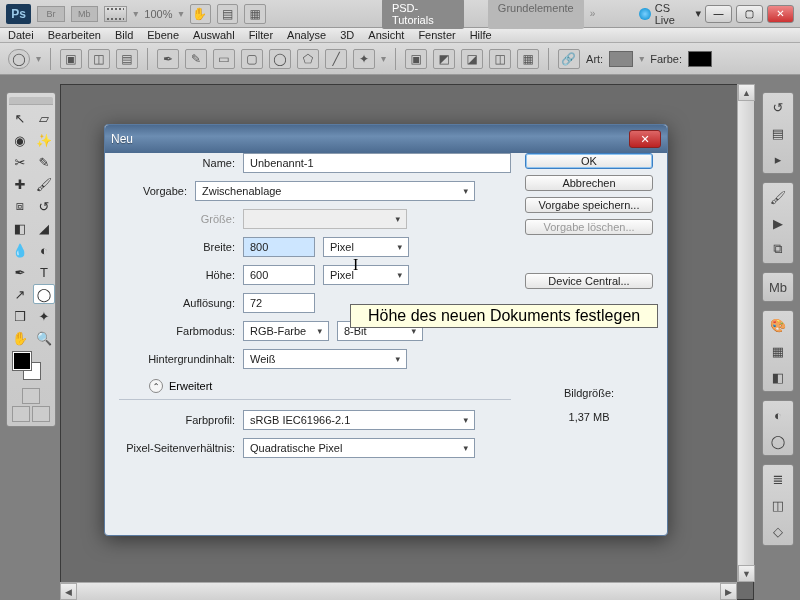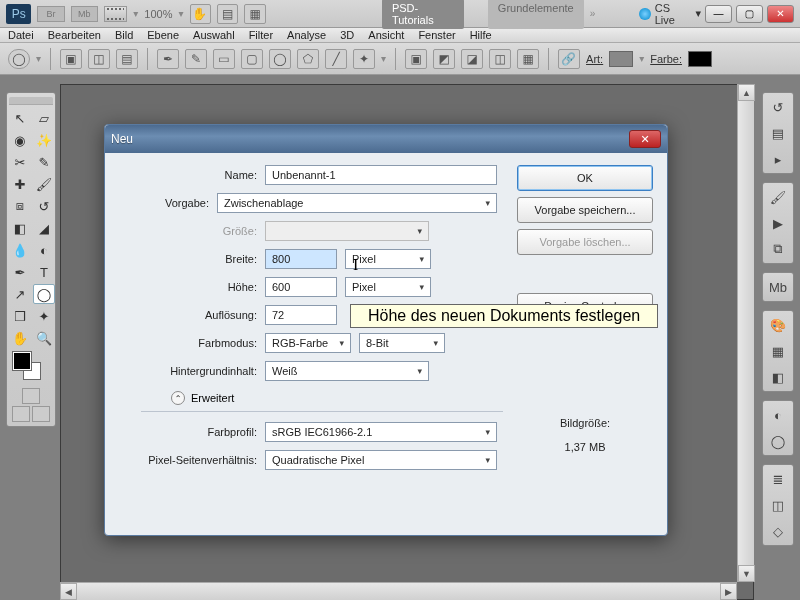--- a/index.html
+++ b/index.html
@@ -1,20 +1,20 @@
 <!DOCTYPE html>
 <html><head>
 <meta charset="utf-8">
 <style>
 * { box-sizing: border-box; margin: 0; padding: 0; font-family: "Segoe UI", Tahoma, sans-serif; }
 body { width: 800px; height: 600px; background: #808080; overflow: hidden; position: relative; }
 
 
 .app-bar { height: 28px; background: linear-gradient(#d8d8d8,#c8c8c8); display: flex; align-items: center; padding: 0 6px; gap: 6px; border-bottom: 1px solid #9a9a9a; }
-.ps-logo { width: 26px; height: 20px; background: #1a3a5a; color: #9bc9e8; font-weight: normal; font-size: 12px; display:flex;align-items:center;justify-content:center;border-radius:2px; }
+.ps-logo { width: 26px; height: 20px; background: #1a3a5a; color: #9bc9e8; font-weight: bold; font-size: 12px; display:flex;align-items:center;justify-content:center;border-radius:2px; }
 .app-tabs { display:flex; gap:4px; margin-left: 90px; }
 .app-tab { padding: 3px 10px; background:#b8b8b8; font-size:11px; color:#666; border-radius:2px;margin-left:20px; }
 .app-tab.active { background:#8a8a8a; color:#fff; }
 .app-right { margin-left:auto; display:flex; gap:4px; align-items:center; }
 .cslive { font-size:11px; color:#333; display:flex; align-items:center; gap:4px;padding-left:38px; }
 .cslive::before { content:""; width:12px;height:12px;border-radius:50%; background: radial-gradient(#7ad0ff,#0088cc);}
 .win-btn { width:28px; height:18px; background:linear-gradient(#f0f0f0,#cfcfcf); border:1px solid #888; border-radius:3px; font-size:10px; display:flex;align-items:center;justify-content:center; }
 .win-btn.close { background:linear-gradient(#e88,#c33); color:#fff; }
 .mini-box { width:28px; height:16px; background:#bbb; border:1px solid #999; font-size:9px; display:flex;align-items:center;justify-content:center; color:#777; }
 .zoom-label { font-size:11px; color:#666; }
@@ -25,21 +25,21 @@
 
 
 .menu-bar { height: 15px; background:linear-gradient(#ececec,#d6d6d6); display:flex; align-items:center; padding:0 8px; gap:14px; border-bottom:1px solid #aaa; }
 .menu-item { font-size:11px; color:#222; }
 
 
 .options-bar { height: 32px; background:linear-gradient(#dcdcdc,#c8c8c8); display:flex; align-items:center; padding:0 8px; gap:6px; border-bottom:1px solid #9a9a9a; }
 .opt-icon { width:22px; height:20px; background:#d0d0d0; border:1px solid #999; border-radius:2px; display:flex;align-items:center;justify-content:center; font-size:12px; color:#555;}
 .opt-icon.round { border-radius:10px; }
 .opt-sep { width:1px; height:22px; background:#999; margin:0 3px; }
-.opt-label { font-size:11px; color:#333;text-decoration:underline; }
+.opt-label { font-size:11px; color:#333; }
 .color-swatch { width:24px; height:16px; background:#000; border:1px solid #666; }
 .gray-swatch { width:24px; height:16px; background:#888; border:1px solid #666; }
 
 
 .canvas-area { position:absolute; top:84px; bottom:0; left:60px; right:46px; background:#6c6c6c; border:1px solid #3a3a3a; }
 
 
 .toolbox { position:absolute; top:92px; left:6px; width:50px; background:linear-gradient(#d8d8d8,#c8c8c8); border:1px solid #888; border-radius:3px; padding:4px 2px; }
 .toolbox-header { height:8px; background:#bfbfbf; border-bottom:1px solid #aaa; margin-bottom:3px; border-radius:2px 2px 0 0; }
 .tool-grid { display:grid; grid-template-columns: 1fr 1fr; gap:2px; }
@@ -62,34 +62,34 @@
 .sb-btn { width:17px; height:17px; background:linear-gradient(#f0f0f0,#d4d4d4); border:1px solid #aaa; display:flex;align-items:center;justify-content:center; font-size:9px; color:#555; }
 .sb-track { flex:1; }
 .scrollbar-v { display:flex; flex-direction:column; }
 .scrollbar-h { display:flex; }
 
 
 .dialog { position:absolute; top:124px; left:104px; width:564px; height:412px; background:#eaeef2; border:1px solid #5a7aa0; border-radius:4px; box-shadow:0 4px 20px rgba(0,0,0,0.5); }
 .dialog-titlebar { height:28px; background:linear-gradient(#4b6a8f 0%, #6c8db2 40%, #4b6a8f 100%); display:flex; align-items:center; padding:0 6px; border-radius:4px 4px 0 0; }
 .dialog-title { font-size:12px; color:#fff; text-shadow:0 1px 1px rgba(0,0,0,0.4); }
 .dialog-close { margin-left:auto; width:32px; height:18px; background:linear-gradient(#d66,#b22); border:1px solid #822; border-radius:3px; color:#fff; font-size:11px; display:flex;align-items:center;justify-content:center; }
-.dialog-body { padding:12px 14px; display:flex; gap:14px; height:calc(100% - 28px);margin-left:22px; }
+.dialog-body { padding:0 14px; display:flex; gap:14px; height:calc(100% - 28px); }
 .dialog-left { flex:1; }
 .dialog-right { width:136px; display:flex; flex-direction:column; gap:6px; }
 
-.dlg-btn { height:26px; background:linear-gradient(#fdfdfd,#e6e6e6); border:1px solid #8a8a8a; border-radius:3px; font-size:11px; color:#222; display:flex;align-items:center;justify-content:center; }
+.dlg-btn { height:16px; background:linear-gradient(#fdfdfd,#e6e6e6); border:1px solid #8a8a8a; border-radius:3px; font-size:11px; color:#222; display:flex;align-items:center;justify-content:center; }
 .dlg-btn.primary { border:1px solid #3b7fc4; box-shadow:0 0 0 1px #8fc4f0 inset; }
 .dlg-btn.disabled { color:#999; }
 .dlg-gap { height:26px; }
 
 .form-row { display:flex; align-items:center; gap:8px; margin-bottom:8px; }
 .form-label { width:116px; text-align:right; font-size:11px; color:#222; }
 .form-label.dim { color:#999; }
 .text-input { height:20px; border:1px solid #8a9aad; background:#fff; padding:0 6px; font-size:11px; color:#222; }
-.text-input.wide { width:232px; }
+.text-input.wide { width:268px; }
 .text-input.num { width:72px; }
 .text-input.selected { background:#cde6ff; }
 .combo { height:20px; border:1px solid #8a9aad; background:#fff; padding:0 6px; font-size:11px; color:#222; display:flex; align-items:center; justify-content:space-between; gap:6px; }
 .combo .arrow { font-size:9px; color:#444; }
 .combo.w2 { width:86px; }
 .combo.w3 { width:232px; }
 .combo.dim { background:#eee; color:#aaa; border-color:#bbb; }
 .unit { width:86px; }
 .tooltip { position:absolute; top:304px; left:350px; background:#ffffe1; border:1px solid #666; padding:2px 17px; font-size:16px; color:#000; white-space:nowrap; }
 .ibeam { position:absolute; top:256px; left:353px; font-size:16px; color:#000; font-family: serif; }
@@ -332,20 +332,21 @@
       <div class="form-row">
         <div class="form-label">Pixel-Seitenverhältnis:</div>
         <div class="combo w3">
             <span>Quadratische Pixel</span>
             <span class="arrow">▾</span>
           </div>
       </div>
     </div>
     <div class="dialog-right">
       <div class="dlg-btn primary">OK</div>
+      <div class="dlg-btn">Abbrechen</div>
       <div class="dlg-btn">Vorgabe speichern...</div>
       <div class="dlg-btn disabled">Vorgabe löschen...</div>
       <div class="dlg-gap"></div>
       <div class="dlg-btn">Device Central...</div>
       <div class="size-label">Bildgröße:</div>
       <div class="size-value">1,37 MB</div>
     </div>
   </div>
 </div>
 

